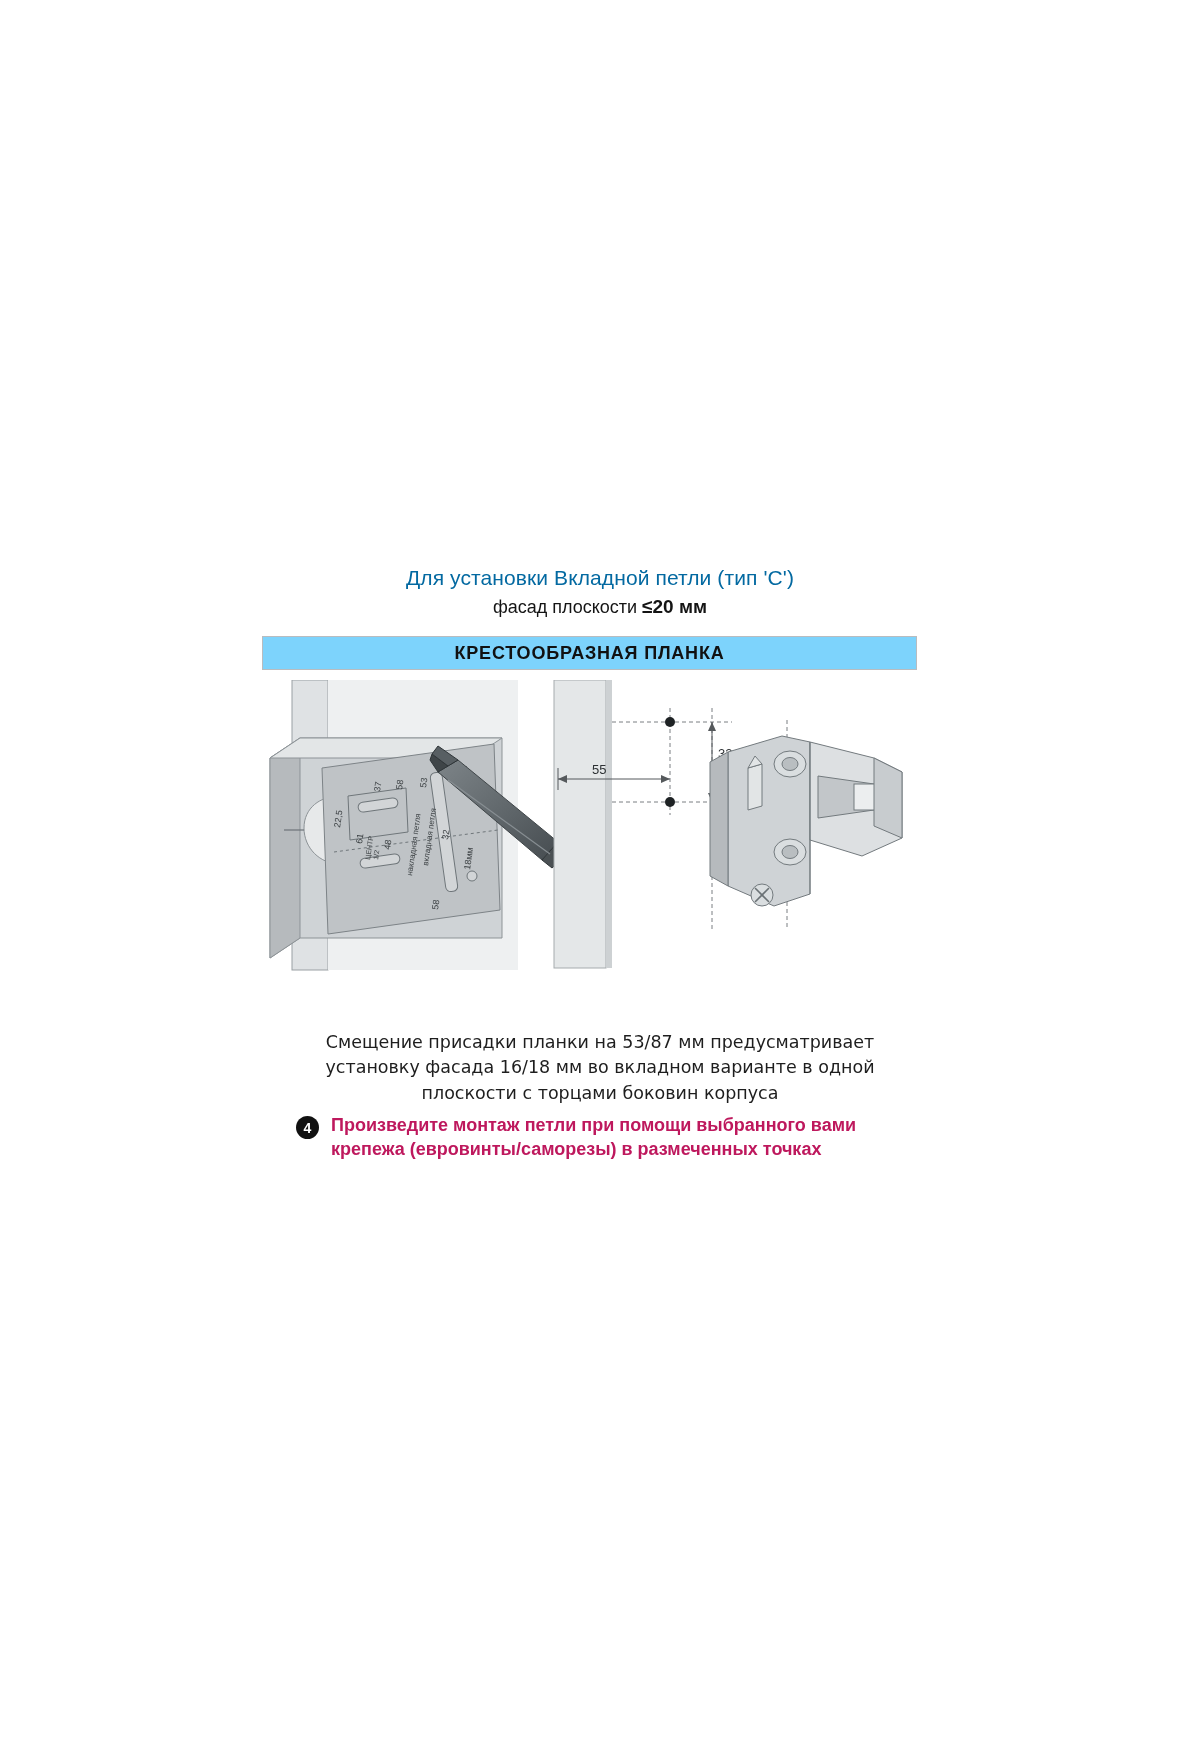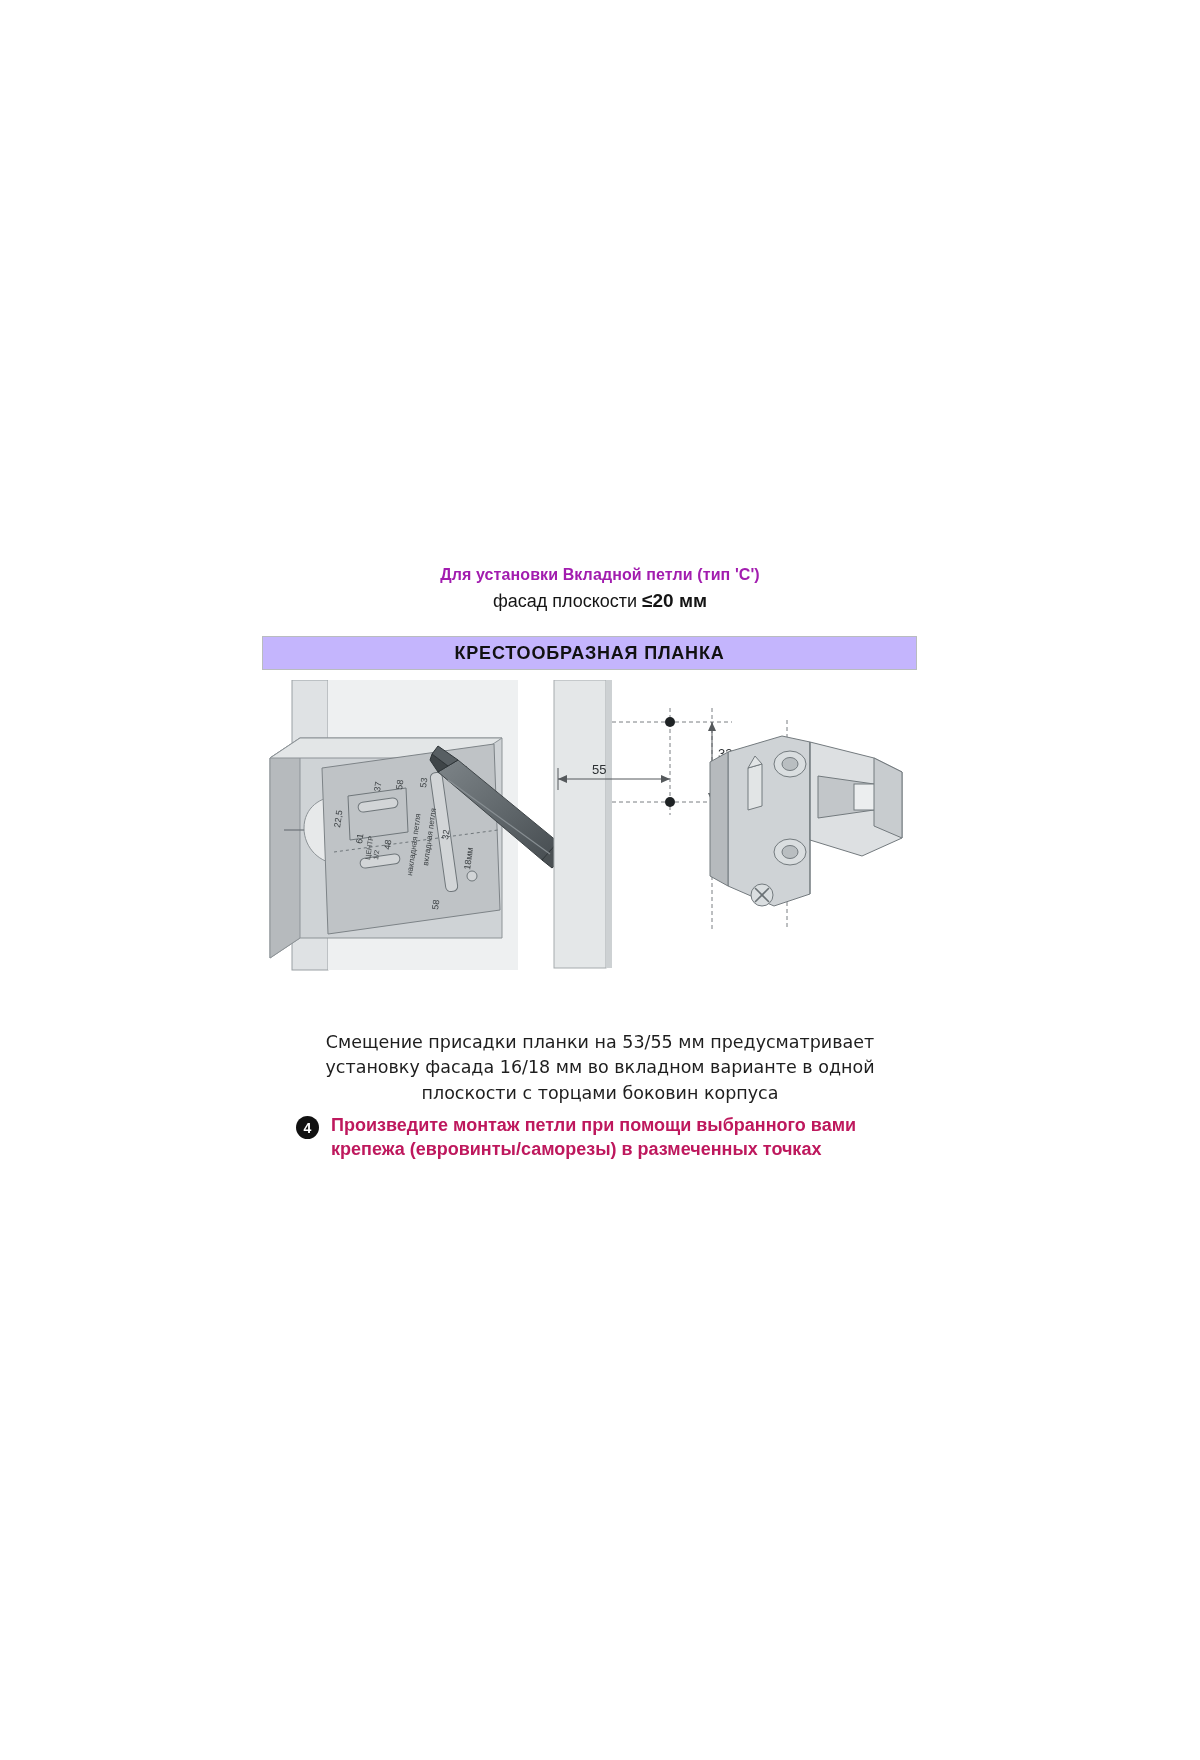--- a/index.html
+++ b/index.html
@@ -26,45 +26,45 @@
 
   
   .title-block {
     position: absolute;
     left: 0;
     top: 565px;
     width: 1200px;
     text-align: center;
   }
   .title-main {
-    font-size: 16px;
-    font-weight: bold;
+    font-size: 21px;
+    font-weight: normal;
     letter-spacing: 0.1px;
-    color: #a21caf;
+    color: #0369a1;
     line-height: 1.25;
   }
   .title-sub {
     font-size: 18px;
     color: #141414;
     margin-top: 4px;
     line-height: 1.25;
   }
   .title-sub b {
     font-size: 19px;
     font-weight: bold;
   }
 
   
   .banner {
     position: absolute;
     left: 262px;
     top: 636px;
     width: 655px;
     height: 34px;
-    background: #c4b5fd;
+    background: #7dd3fc;
     border: 1px solid #b9bcbf;
     box-sizing: border-box;
     display: flex;
     align-items: center;
     justify-content: center;
   }
   .banner-text {
     font-size: 18px;
     font-weight: bold;
     letter-spacing: 0.8px;
@@ -263,20 +263,20 @@
           <polygon points="548,62 612,78 640,92 640,158 600,176 548,160" fill="#dde0e2" stroke="#737a7e" stroke-width="1"></polygon>
           <polygon points="556,96 612,104 612,130 556,138" fill="#c2c6c9" stroke="#737a7e" stroke-width="1"></polygon>
           <rect x="592" y="104" width="36" height="26" fill="#eceeef" stroke="#737a7e" stroke-width="1"></rect>
           <polygon points="612,78 640,92 640,158 612,146" fill="#c8cccf" stroke="#737a7e" stroke-width="1"></polygon>
           <line x1="548" y1="62" x2="548" y2="214" stroke="#737a7e" stroke-width="1"></line>
         </g>
       </g>
     </svg>
   </div>
 
-  <div class="caption">Смещение присадки планки на 53/55 мм предусматривает установку фасада 16/18 мм во вкладном варианте в одной плоскости с торцами боковин корпуса</div>
+  <div class="caption">Смещение присадки планки на 53/87 мм предусматривает установку фасада 16/18 мм во вкладном варианте в одной плоскости с торцами боковин корпуса</div>
 
   <div class="step">
     <div class="step-badge">4</div>
     <div class="step-text">Произведите монтаж петли при помощи выбранного вами крепежа (евровинты/саморезы) в размеченных точках</div>
   </div>
 
 </div>
 
 </body></html>

